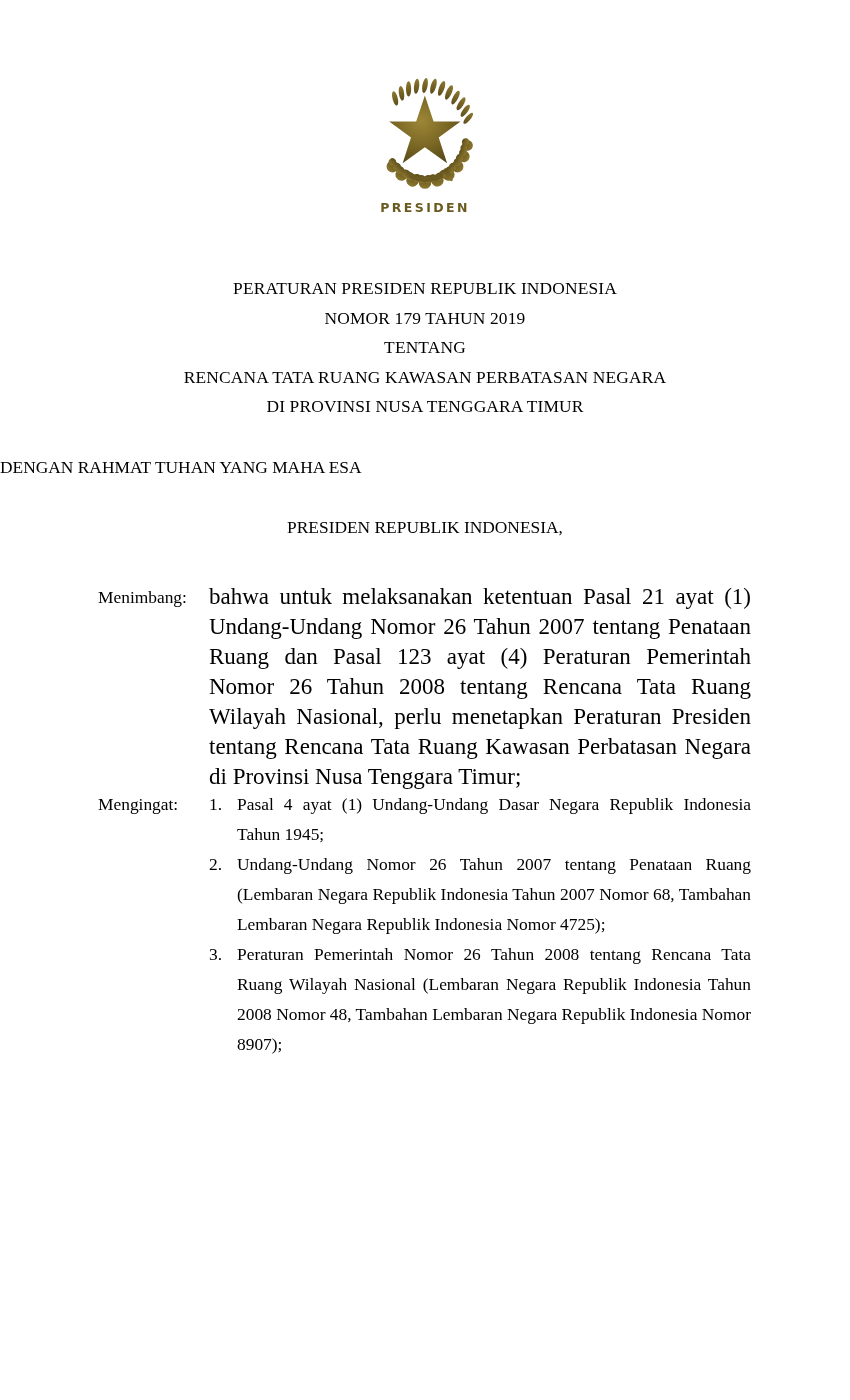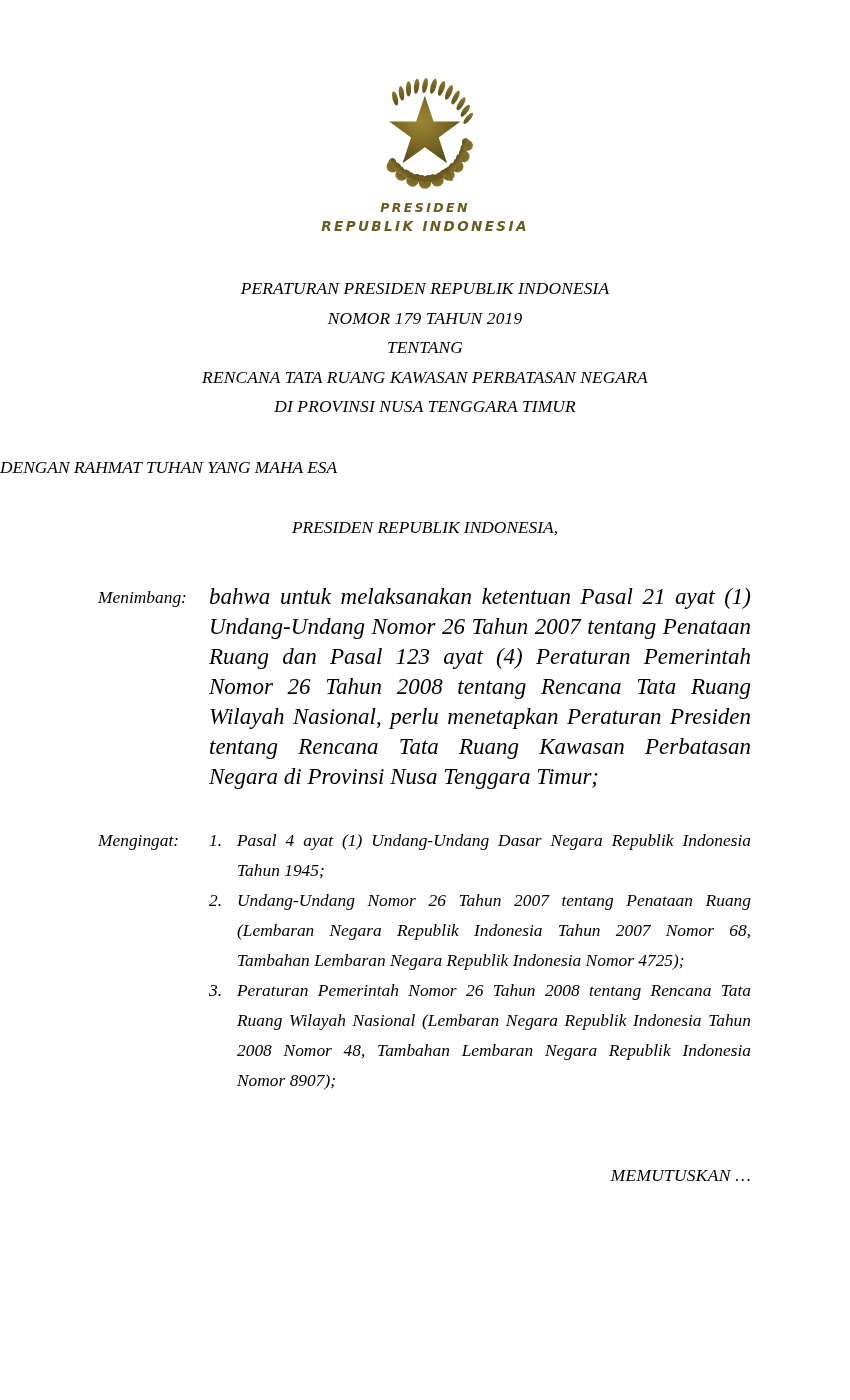--- a/index.html
+++ b/index.html
@@ -14,21 +14,20 @@
     font-family: "Liberation Serif", "DejaVu Serif", serif;
     color: #000000;
     overflow: hidden;
   }
 
   .page {
     position: absolute;
     inset: 0;
     width: 850px;
     height: 1400px;
-    font-style: italic;
   }
 
   
   .letterhead {
     position: absolute;
     top: 72px;
     left: 0;
     width: 850px;
     text-align: center;
   }
@@ -94,21 +93,21 @@
     line-height: 29.6px;
   }
 
   
   .clause {
     position: absolute;
     left: 98px;
     width: 653px;
   }
   #clause-menimbang { top: 582px; }
-  #clause-mengingat { top: 789px; margin-top: 36px; }
+  #clause-mengingat { top: 789px; }
 
   .clause-row {
     display: flex;
     align-items: flex-start;
   }
   .clause-label {
     flex: 0 0 111px;
     font-size: 17.4px;
     line-height: 30px;
     white-space: nowrap;
@@ -319,21 +318,20 @@
 
         <path d="M44 104 Q60 114 78 101" stroke="#6b5a20" stroke-width="2.6" fill="none"></path>
         <path d="M78 104 Q60 114 44 101" stroke="#6b5a20" stroke-width="2.6" fill="none"></path>
       </g>
 
       <polygon points="60,24 70.6,55.6 103.5,55.6 76.9,75.1 87.1,106.6 60,87.2 32.9,106.6 43.1,75.1 16.5,55.6 49.4,55.6" transform="translate(0,-6) scale(0.82) translate(13,12)" fill="url(#goldGrad)"></polygon>
     </svg>
 
     <div class="letterhead-caption">
       <span class="caption-line1">PRESIDEN</span>
-      <span class="caption-line2">REPUBLIK  INDONESIA</span>
     </div>
   </div>
 
   <div class="title-block">
     <div class="title-line">PERATURAN PRESIDEN REPUBLIK INDONESIA</div>
     <div class="title-line">NOMOR 179 TAHUN 2019</div>
     <div class="title-line">TENTANG</div>
     <div class="title-line">RENCANA TATA RUANG KAWASAN PERBATASAN NEGARA</div>
     <div class="title-line">DI PROVINSI NUSA TENGGARA TIMUR</div>
   </div>
@@ -363,15 +361,14 @@
           <div class="num-text">Undang-Undang Nomor 26 Tahun 2007 tentang Penataan Ruang (Lembaran Negara Republik Indonesia Tahun 2007 Nomor 68, Tambahan Lembaran Negara Republik Indonesia Nomor 4725);</div>
         </div>
         <div class="num-item">
           <div class="num-marker">3.</div>
           <div class="num-text">Peraturan Pemerintah Nomor 26 Tahun 2008 tentang Rencana Tata Ruang Wilayah Nasional (Lembaran Negara Republik Indonesia Tahun 2008 Nomor 48, Tambahan Lembaran Negara Republik Indonesia Nomor 8907);</div>
         </div>
       </div>
     </div>
   </div>
 
-  <div class="catchword">MEMUTUSKAN  …</div>
 
 </div>
 
 </body></html>

